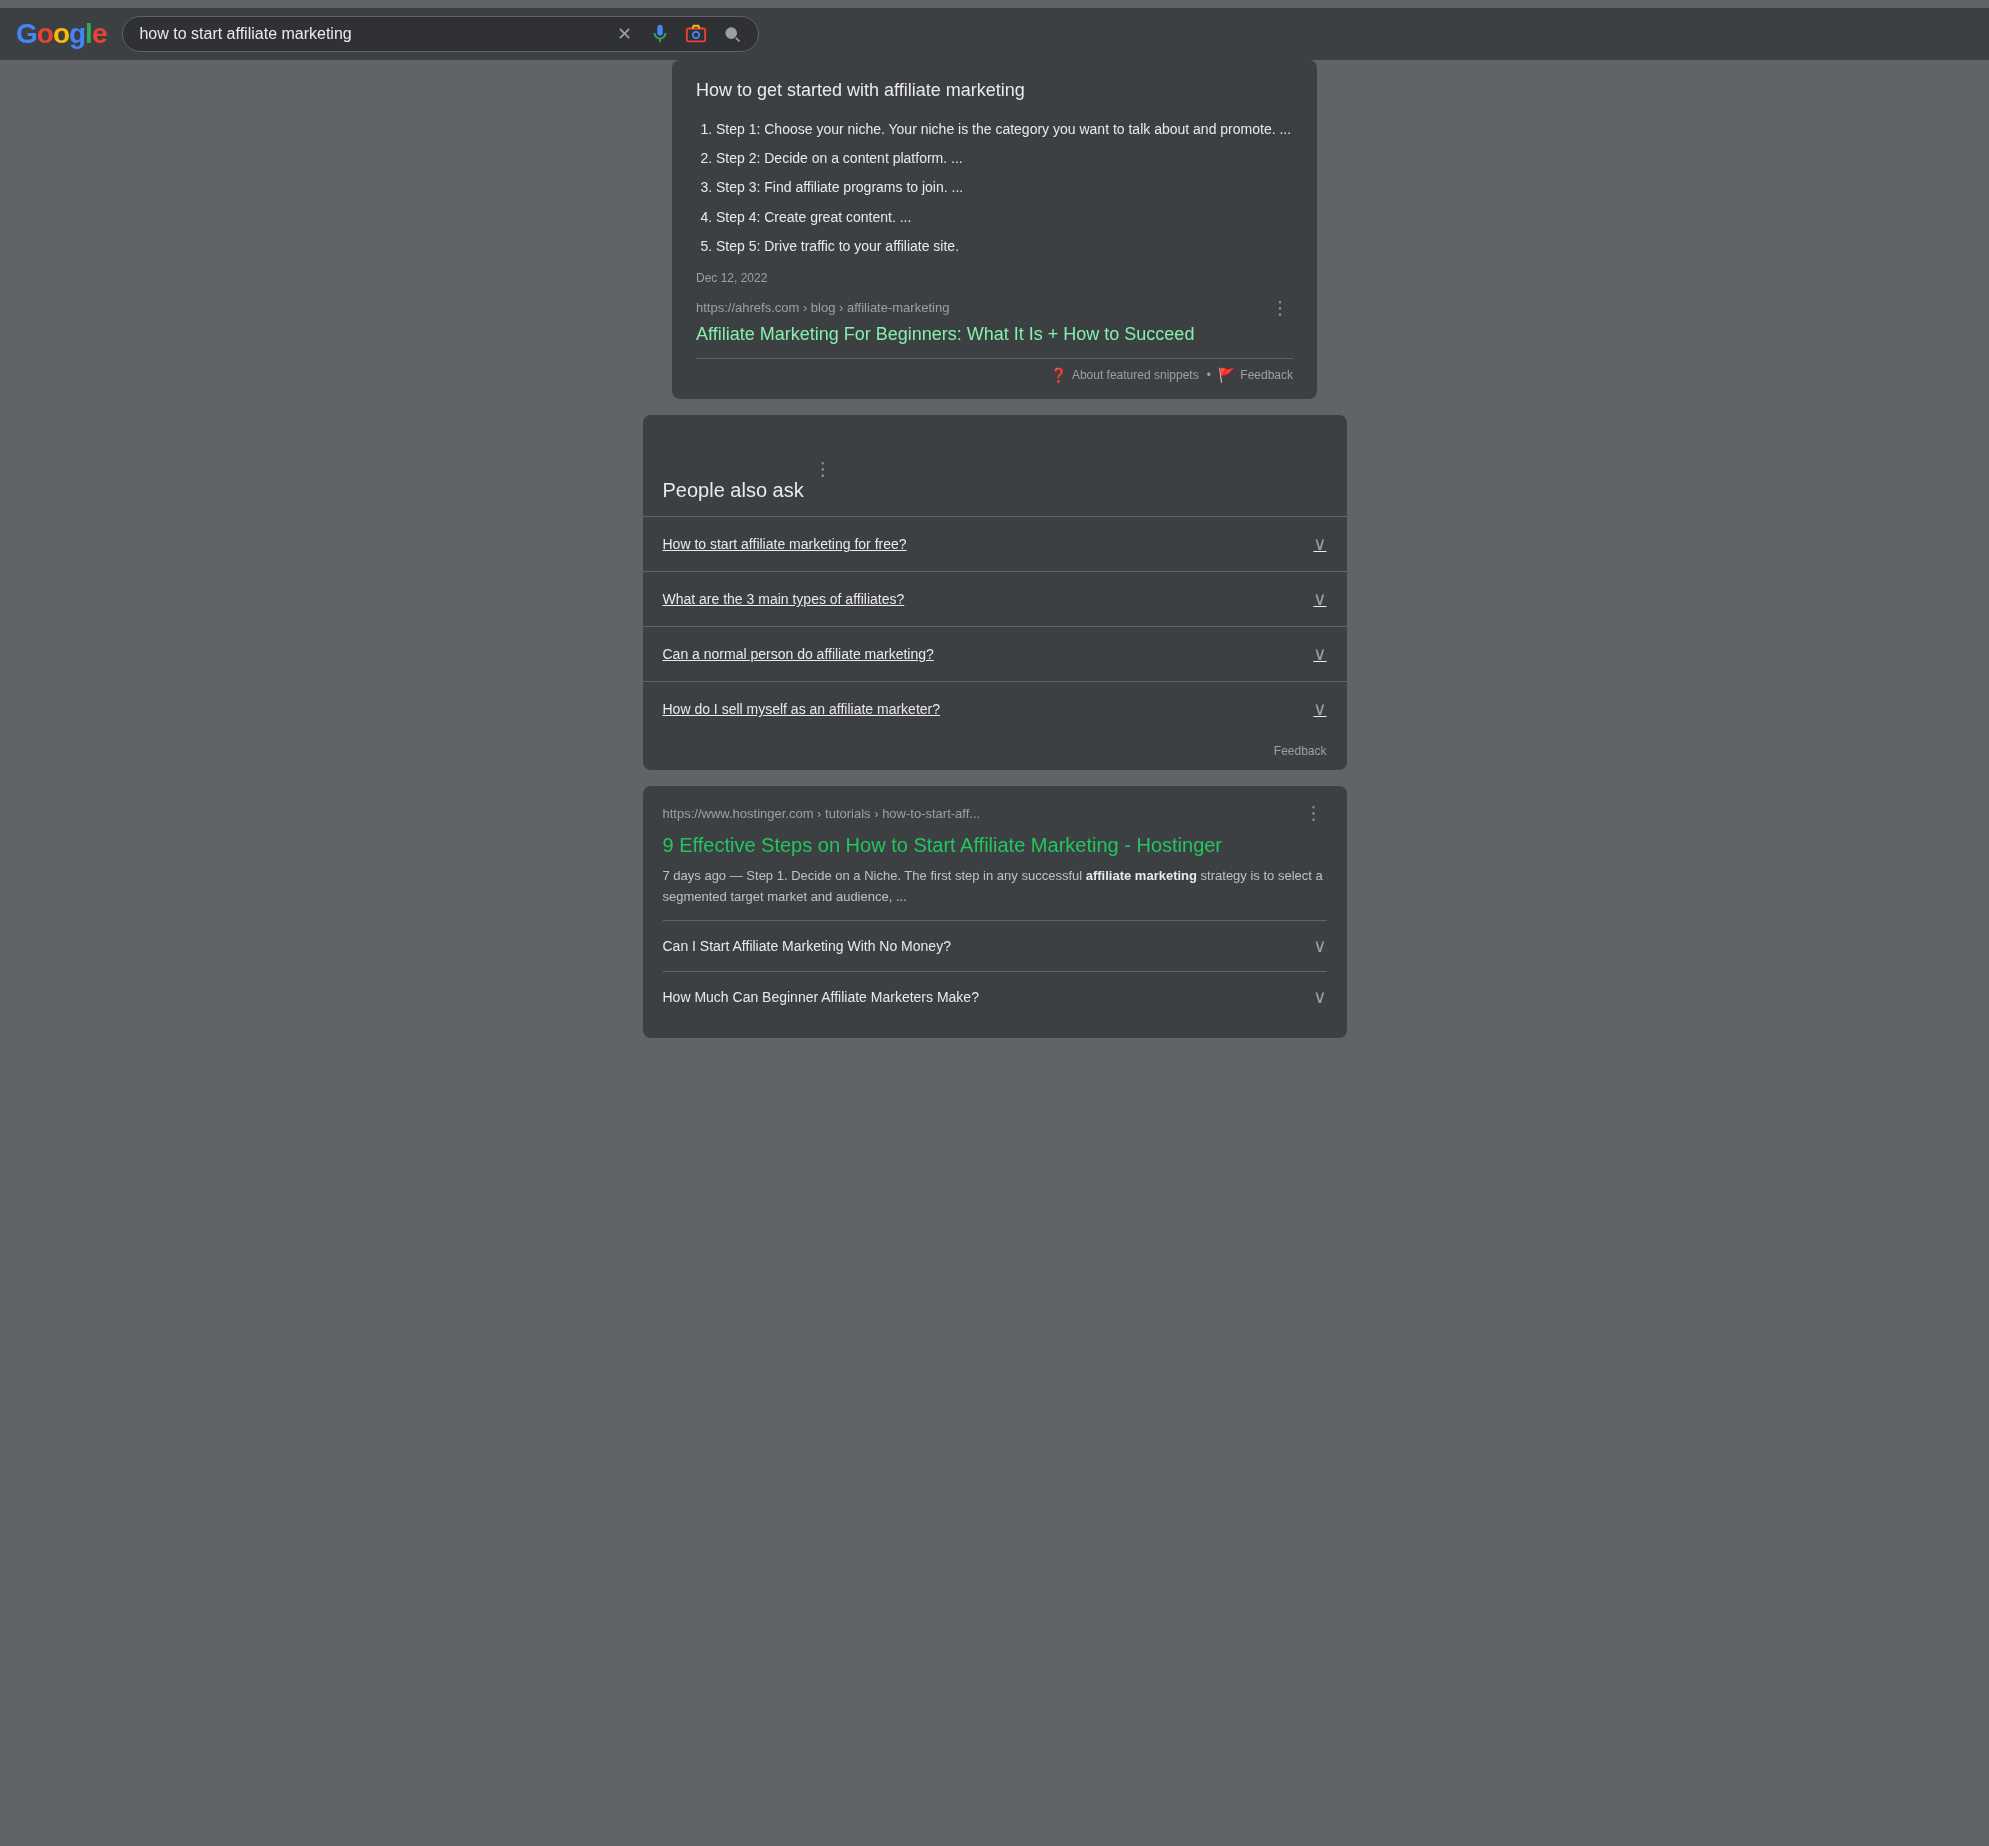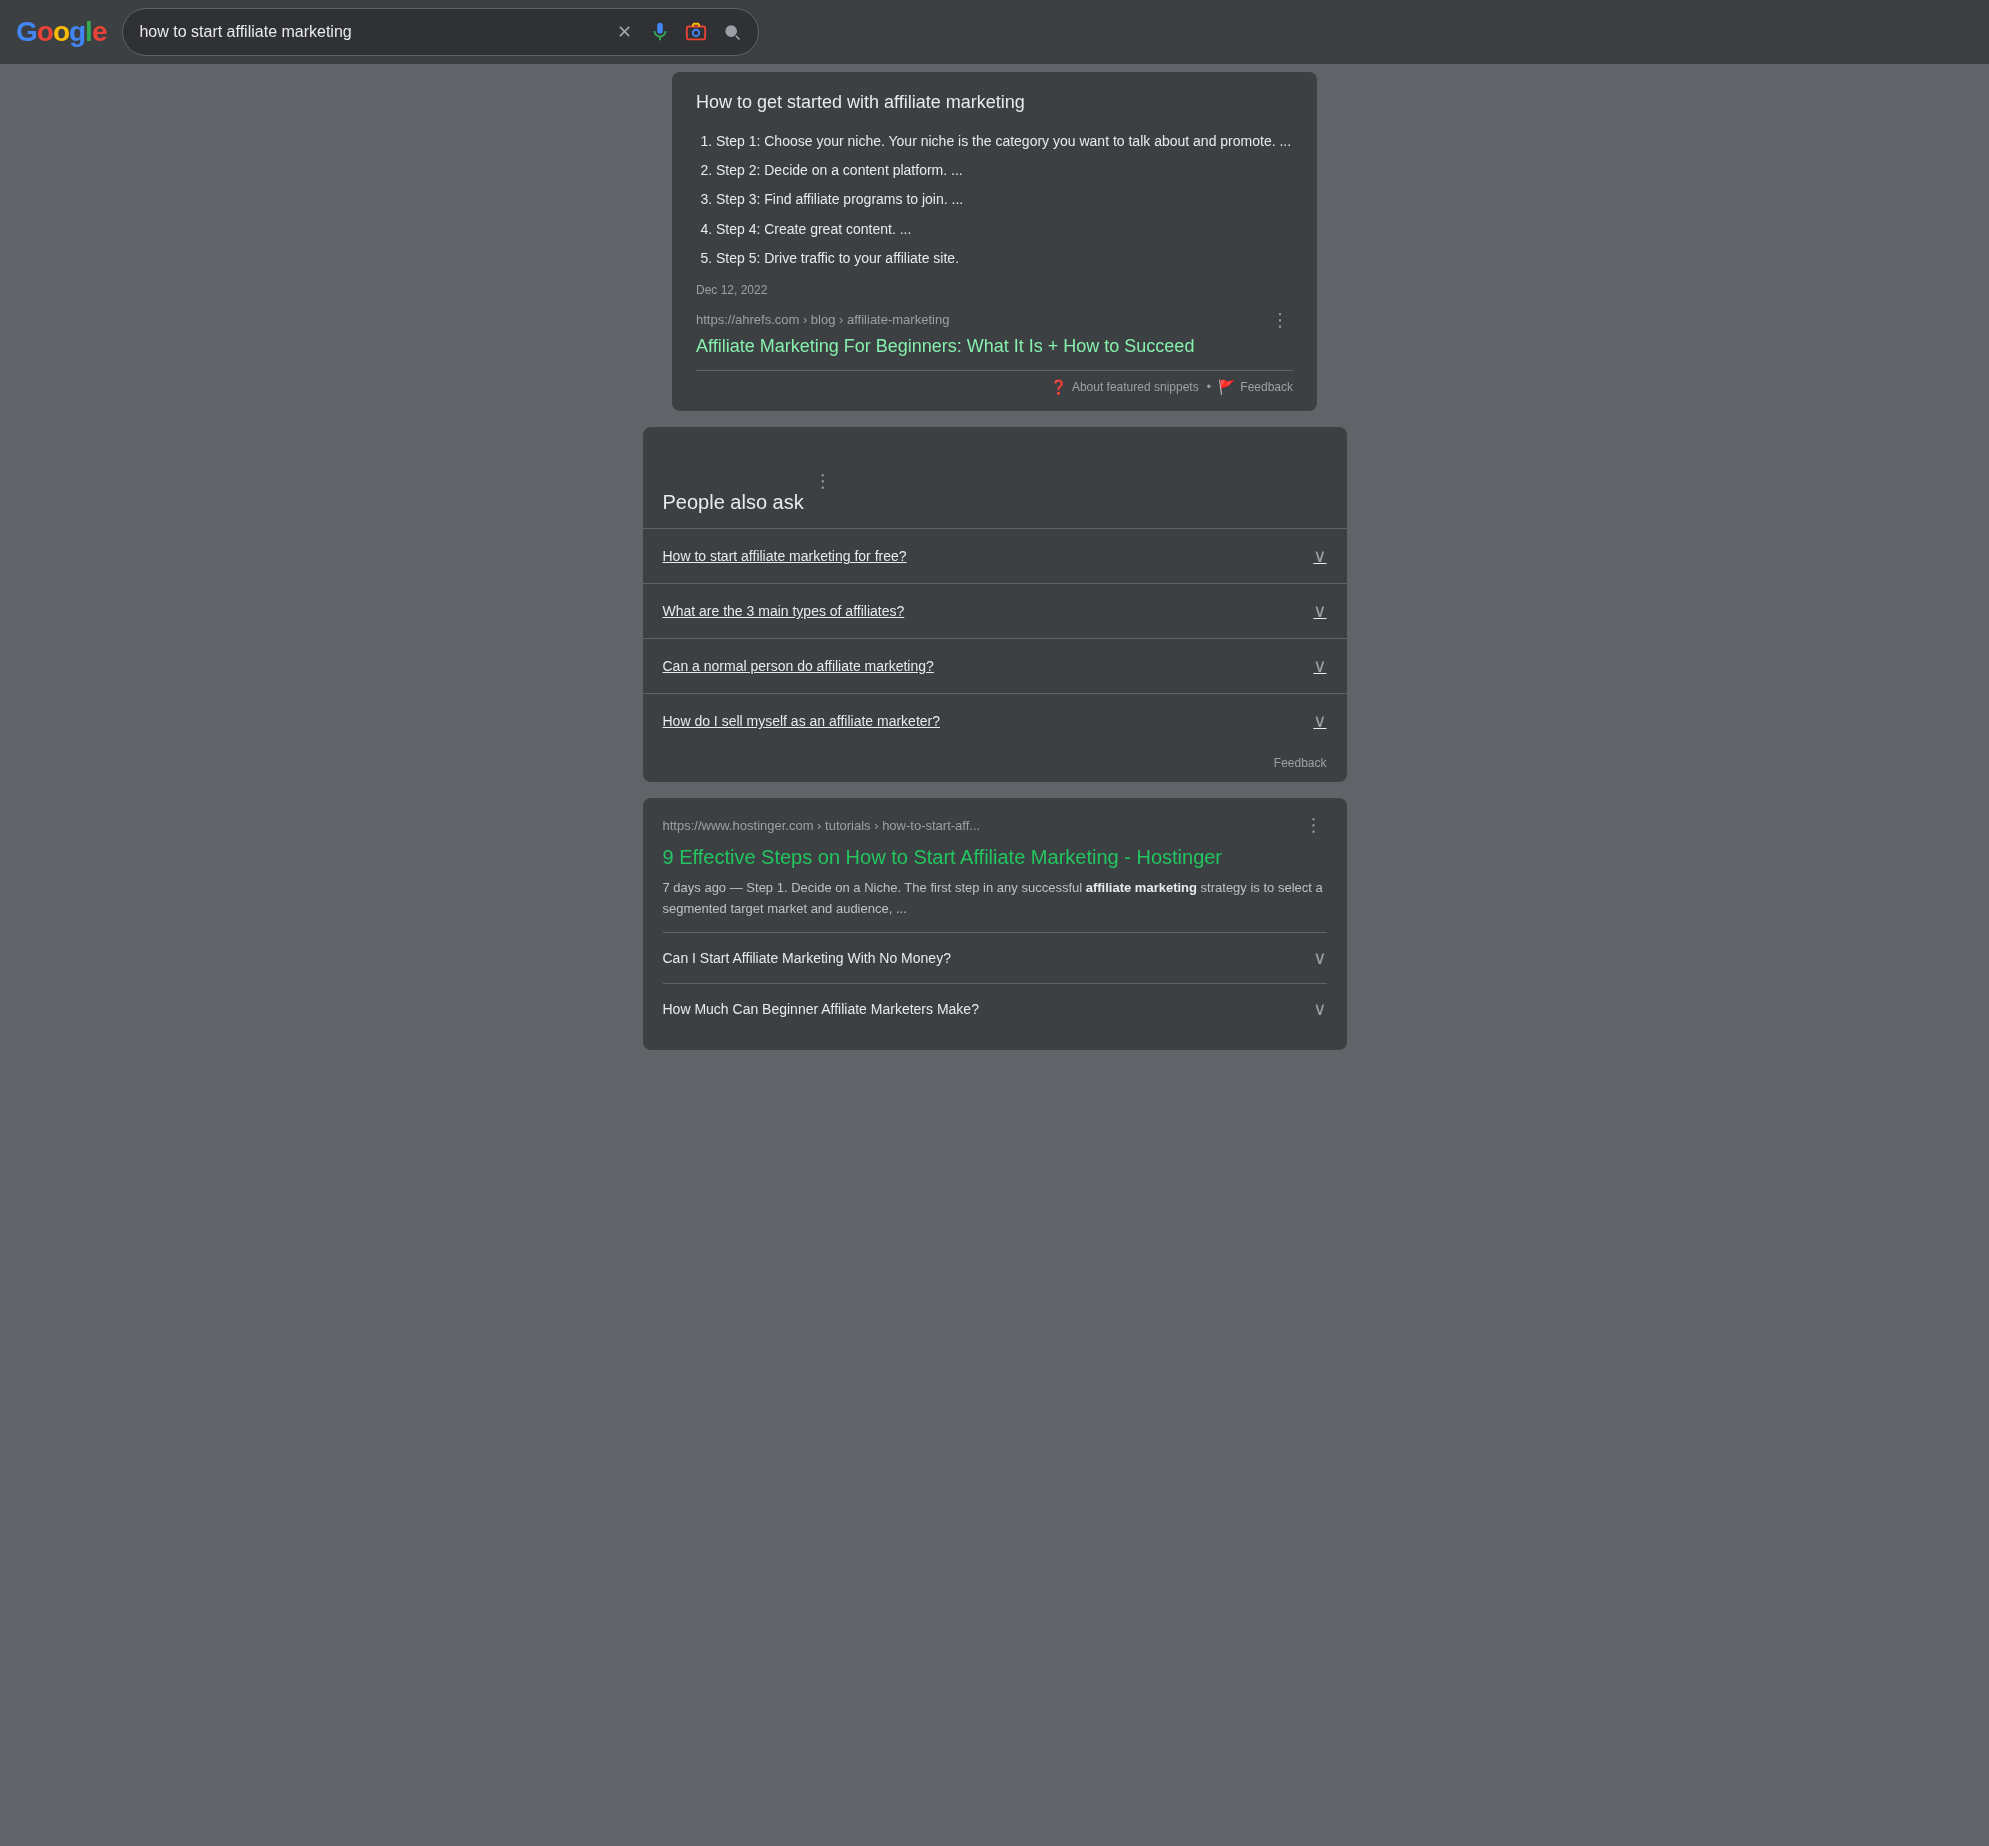--- a/index.html
+++ b/index.html
@@ -11,21 +11,21 @@
     }
 
     
     .header {
       background-color: #3c4043;
       display: flex;
       align-items: center;
       padding: 8px 16px;
       gap: 16px;
       position: sticky;
-      top: 0;
+      top: 8px;
       z-index: 100;
     }
 
     .google-logo {
       font-size: 28px;
       font-weight: 700;
       letter-spacing: -1px;
       flex-shrink: 0;
     }
     .google-logo .g-blue { color: #4285f4; }
@@ -34,21 +34,21 @@
     .google-logo .g-green { color: #34a853; }
 
     .search-bar {
       display: flex;
       align-items: center;
       background: #303134;
       border: 1px solid #5f6368;
       border-radius: 24px;
       flex: 1;
       max-width: 637px;
-      height: 48px;
+      height: 36px;
       padding: 0 12px 0 16px;
       gap: 8px;
     }
 
     .search-input {
       flex: 1;
       background: transparent;
       border: none;
       outline: none;
       color: #e8eaed;

